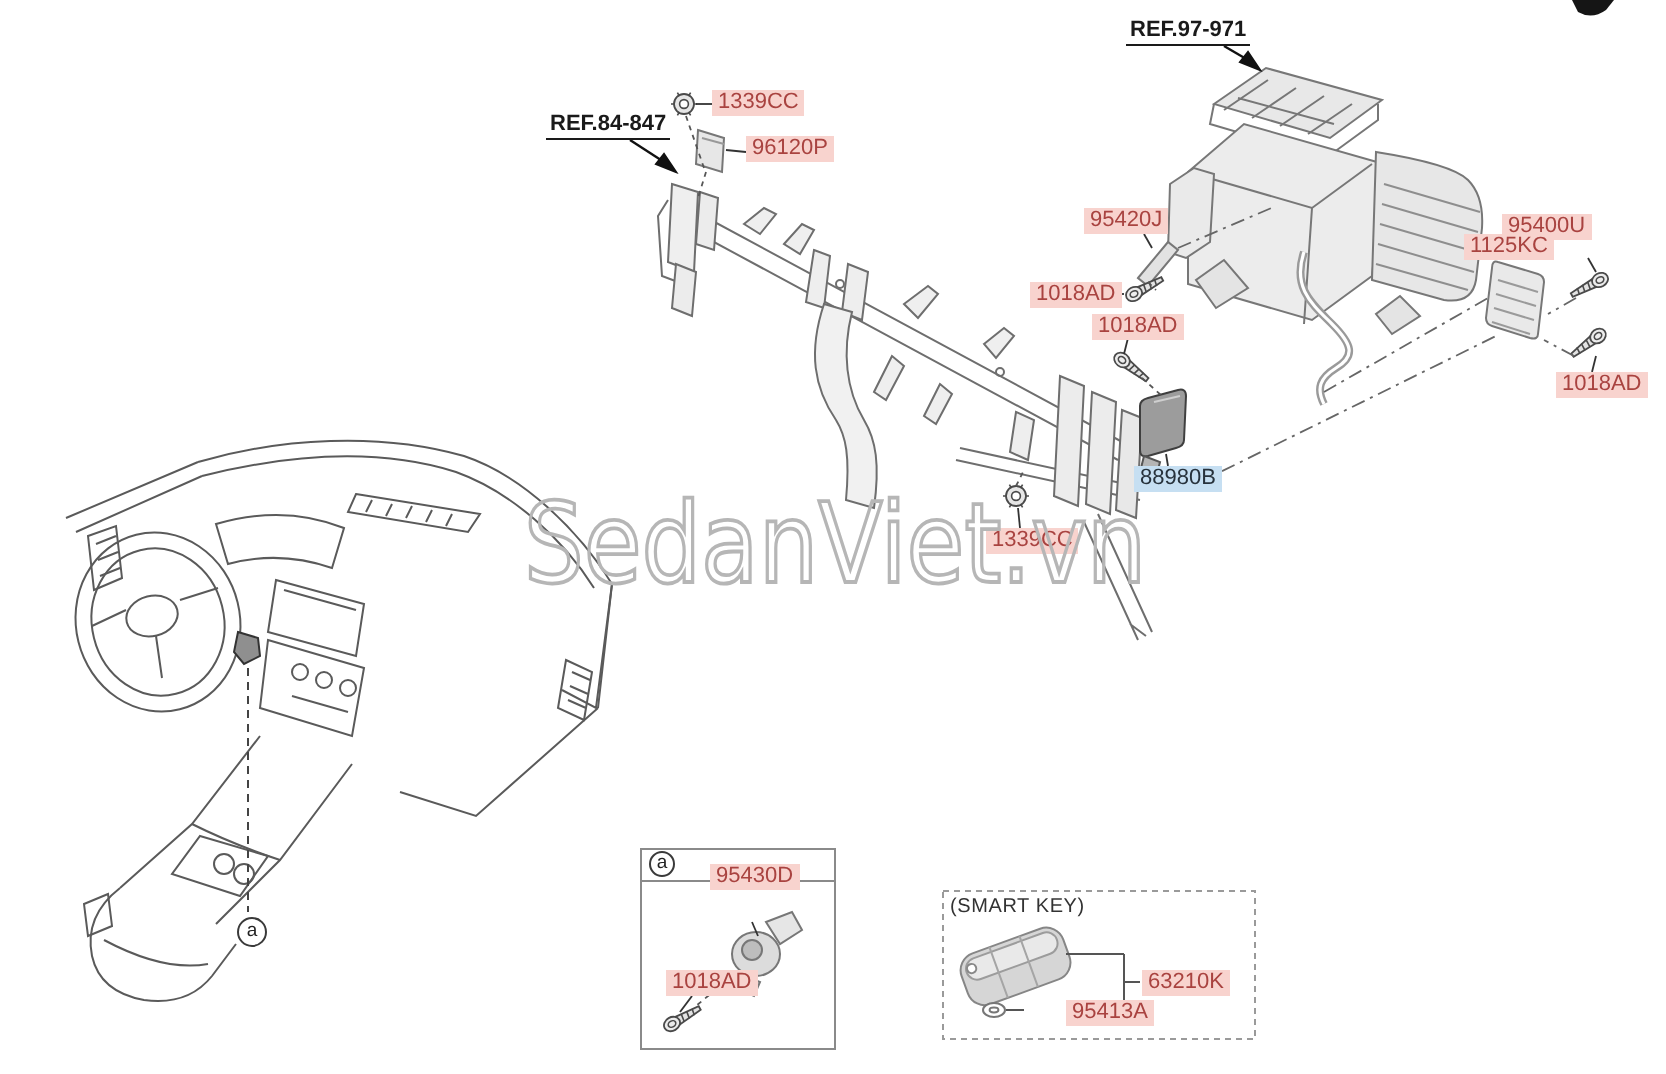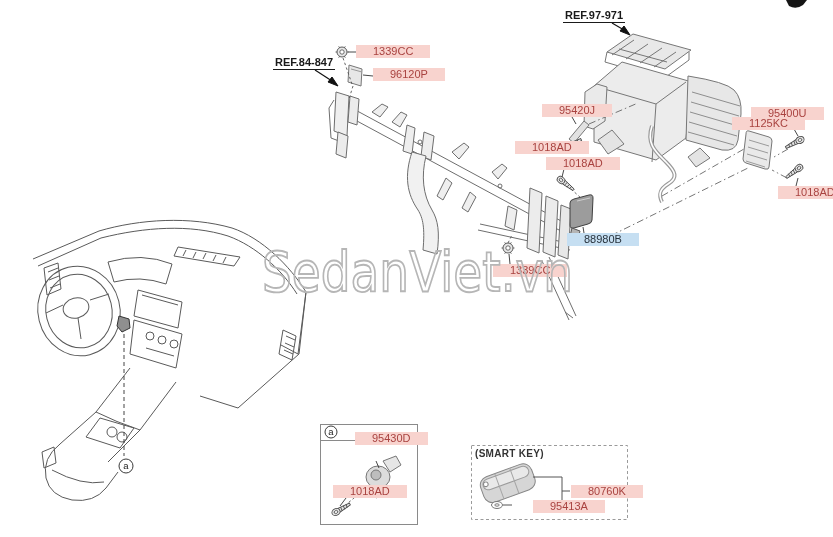--- a/index.html
+++ b/index.html
@@ -1,28 +1,28 @@
 <!DOCTYPE html>
 <html style="--pink-bg: #f8d3ce; --pink-text: #a94340; --blue-bg: #c6dff2; --blue-text: #27323c;"><head>
 <meta charset="utf-8">
 <style>
   html,body{margin:0;padding:0;background:#fff;}
   .stage{position:relative;width:833px;height:537px;background:#fff;overflow:hidden;
          font-family:"Liberation Sans",sans-serif;}
   svg.base{position:absolute;left:0;top:0;z-index:1;}
   svg.wm{position:absolute;left:0;top:0;z-index:3;pointer-events:none;}
-  .plabel{position:absolute;z-index:2;font-size:11px;line-height:13px;padding:0 17px;
+  .plabel{position:absolute;z-index:2;font-size:11px;line-height:13px;padding:0 3px;
           white-space:nowrap;cursor:pointer;}
   .pink{background:var(--pink-bg,#f8d3ce);color:var(--pink-text,#a94340);}
   .blue{background:var(--blue-bg,#c6dff2);color:var(--blue-text,#27323c);}
   .ref{position:absolute;z-index:2;font-size:11px;font-weight:bold;color:#1a1a1a;
        border-bottom:1.5px solid #1a1a1a;padding:0 2px 1px 2px;white-space:nowrap;cursor:pointer;text-align:center;}
   .callout-letter{position:absolute;z-index:2;width:12px;text-align:center;
        font-size:9.5px;line-height:12px;color:#222;}
-  .sk-title{position:absolute;z-index:2;font-size:10px;letter-spacing:.3px;color:#333;font-weight:bold;}
+  .sk-title{position:absolute;z-index:2;font-size:10px;letter-spacing:.3px;color:#333;}
 </style>
 </head>
 <body>
 
 <div class="stage">
 
   <svg class="base" width="833" height="537" viewBox="0 0 833 537">
     <defs>
       <g id="screw">
         <path d="M3.5,-2.2 L16,-1 L16,1 L3.5,2.2 Z" fill="#e3e3e3" stroke="#4a4a4a" stroke-width="0.9"></path>
@@ -220,21 +220,21 @@
   <div class="plabel pink" style="left:542px;top:104px">95420J</div>
   <div class="plabel pink" style="left:751px;top:107px">95400U</div>
   <div class="plabel pink" style="left:732px;top:117px">1125KC</div>
   <div class="plabel pink" style="left:515px;top:141px">1018AD</div>
   <div class="plabel pink" style="left:546px;top:157px">1018AD</div>
   <div class="plabel pink" style="left:778px;top:186px">1018AD</div>
   <div class="plabel blue" style="left:567px;top:233px">88980B</div>
   <div class="plabel pink" style="left:493px;top:264px">1339CC</div>
   <div class="plabel pink" style="left:355px;top:432px">95430D</div>
   <div class="plabel pink" style="left:333px;top:485px">1018AD</div>
-  <div class="plabel pink" style="left:571px;top:485px">80760K</div>
+  <div class="plabel pink" style="left:571px;top:485px">63210K</div>
   <div class="plabel pink" style="left:533px;top:500px">95413A</div>
 
   <div class="callout-letter" style="left:325px;top:426px">a</div>
   <div class="callout-letter" style="left:120px;top:460px">a</div>
   <div class="sk-title" style="left:475px;top:448px">(SMART KEY)</div>
 
   <svg class="wm" width="833" height="537" viewBox="0 0 833 537">
     <text transform="translate(262,291) scale(1,1.18)" style="font-family:'DejaVu Sans',sans-serif;font-size:47px;fill:none;stroke:#b6b6b6;stroke-width:1.6">SedanViet.vn</text>
   </svg>
 

